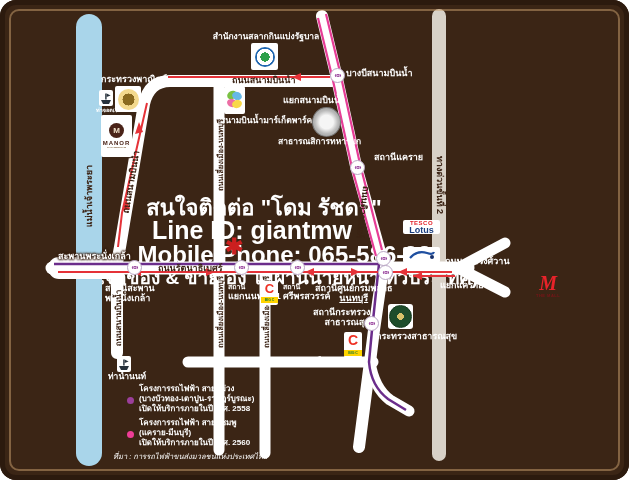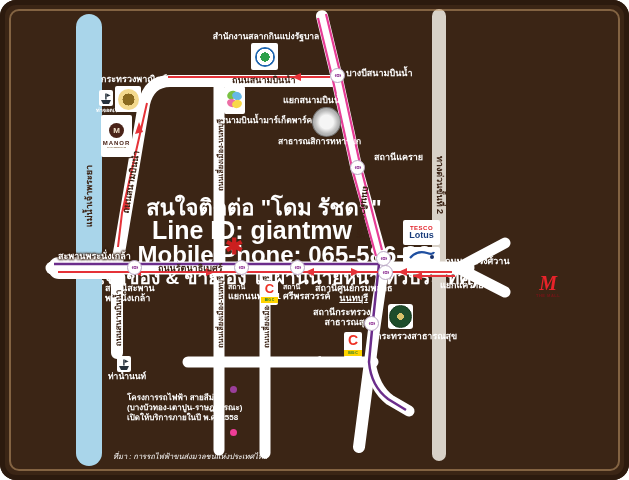--- a/index.html
+++ b/index.html
@@ -16,21 +16,21 @@
   .ctr{transform:translateX(-50%);}
   .vert{position:absolute;white-space:nowrap;font-weight:bold;font-size:9px;z-index:30;}
   .outl{text-shadow:0 1px 2px #3B2314,0 -1px 2px #3B2314,1px 0 2px #3B2314,-1px 0 2px #3B2314;}
   .ov{position:absolute;color:#fff;font-weight:bold;white-space:nowrap;z-index:5;
       transform:translateX(-50%);}
   .logo{position:absolute;background:#fff;border-radius:2px;z-index:40;
         display:flex;flex-direction:column;align-items:center;justify-content:center;}
   .mrt{position:absolute;width:13px;height:13px;background:#fff;border:1px solid #b9a6c4;
        border-radius:50%;z-index:40;display:flex;align-items:center;justify-content:center;}
   .mrt span{color:#8d2f93;font-size:7px;font-weight:bold;line-height:1;letter-spacing:-1px;}
-  .legend-row{display:flex;align-items:flex-end;margin-bottom:4px;flex-direction:column;}
+  .legend-row{display:flex;align-items:center;margin-bottom:4px;}
   .bullet{width:7px;height:7px;border-radius:50%;margin:2px 5px 0 0;flex:none;}
   .legend-txt{color:#fff;font-size:8px;font-weight:bold;line-height:1.25;white-space:nowrap;}
   .tiny{font-size:5.5px;}
 </style>
 </head>
 <body>
 
 <div id="stage">
   <div id="frame"></div>
   <div id="frame-line"></div>
@@ -125,21 +125,21 @@
   </div>
   <div class="logo" style="left:224px;top:86px;width:21px;height:28px;">
     <svg width="17" height="22" viewBox="0 0 17 22">
       <ellipse cx="6" cy="6" rx="5" ry="4" fill="#7AC143" transform="rotate(-30 6 6)"></ellipse>
       <ellipse cx="11" cy="7" rx="5" ry="4" fill="#66B8E8" transform="rotate(25 11 7)"></ellipse>
       <ellipse cx="6" cy="14" rx="5" ry="4" fill="#EC6EA5" transform="rotate(20 6 14)"></ellipse>
       <ellipse cx="11" cy="15" rx="5" ry="4" fill="#F8D84A" transform="rotate(-20 11 15)"></ellipse>
     </svg>
   </div>
   <div class="logo" style="left:312px;top:107px;width:27px;height:28px;border-radius:50%;background:radial-gradient(circle,#F5F5F5 0 35%,#B9B9B9 60%,#8C8C8C 100%);border:1px solid #777;"></div>
-  <div class="logo" style="left:403px;top:220px;width:37px;height:25px;">
+  <div class="logo" style="left:403px;top:220px;width:37px;height:14px;">
     <div style="color:#E21E26;font-size:6px;font-weight:bold;letter-spacing:.5px;">TESCO</div>
     <div style="color:#1A3D7C;font-size:9px;font-weight:bold;line-height:1;">Lotus</div>
   </div>
   <div class="logo" style="left:403px;top:247px;width:37px;height:16px;">
     <svg width="30" height="12">
         <path d="M3 9 Q10 1 20 4 Q26 6 27 3" stroke="#1F4FA0" stroke-width="2.2" fill="none"></path>
         <circle cx="25" cy="8" r="2" fill="#17306b"></circle>
       </svg>
   </div>
   <div class="logo" style="left:261px;top:281px;width:17px;height:24px;justify-content:flex-start;">
@@ -231,16 +231,21 @@
     <div class="legend-row">
       <span class="bullet" style="background:#9B3F9B;"></span>
       <div class="legend-txt">
         <div>โครงการรถไฟฟ้า สายสีม่วง</div>
         <div>(บางบัวทอง-เตาปูน-ราษฎร์บูรณะ)</div>
         <div>เปิดให้บริการภายในปี พ.ศ. 2558</div>
       </div>
     </div>
     <div class="legend-row">
       <span class="bullet" style="background:#EF3D97;"></span>
+      <div class="legend-txt">
+        <div>โครงการรถไฟฟ้า สายสีชมพู</div>
+        <div>(แคราย-มีนบุรี)</div>
+        <div>เปิดให้บริการภายในปี พ.ศ. 2560</div>
+      </div>
     </div>
   </div>
   <div class="lbl" style="left:113px;top:453px;font-size:7.5px;font-style:italic;font-weight:normal;">ที่มา : การรถไฟฟ้าขนส่งมวลชนแห่งประเทศไทย</div>
 </div>
 
 </body></html>

